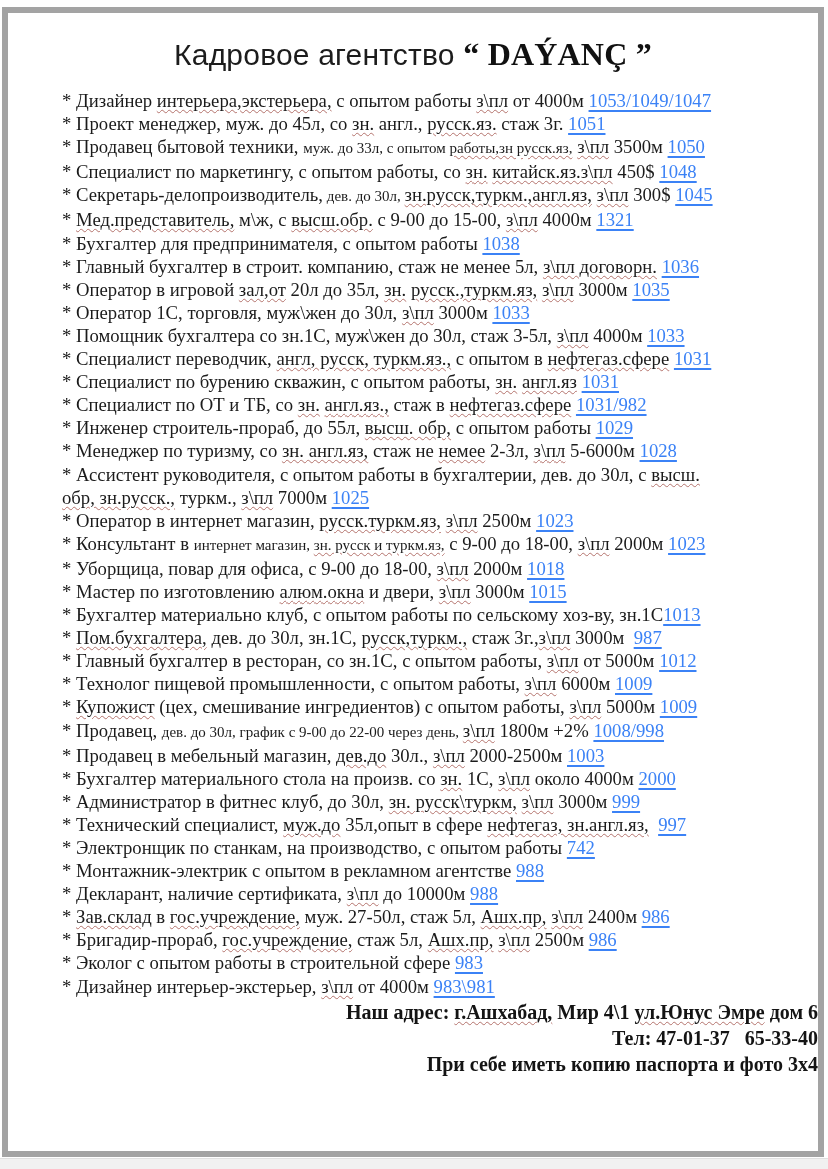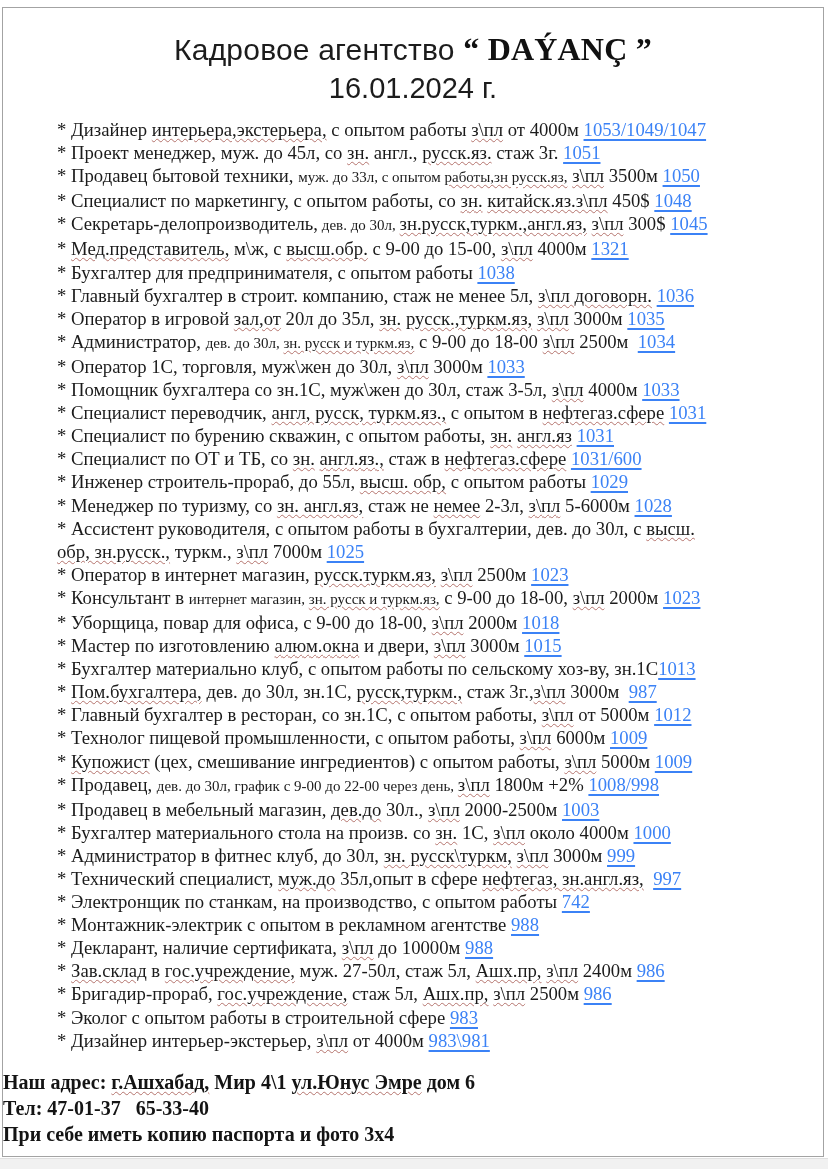--- a/index.html
+++ b/index.html
@@ -2,21 +2,21 @@
 <html><head>
 <meta charset="utf-8">
 <style>
   html,body { margin:0; padding:0; }
   body {
     width:828px; height:1169px; background:#ffffff; overflow:hidden;
     font-family:"Liberation Serif", serif; position:relative;
   }
   .page {
     position:absolute; left:2px; top:7px; width:822px; height:1150px;
-    background:#ffffff; border:1px solid #a3a3a3; box-sizing:border-box;
+    background:#ffffff; border:6px solid #a3a3a3; box-sizing:border-box;
   }
   .bottom-strip {
     position:absolute; left:0; top:1158px; width:828px; height:11px;
     background:#f1f1f1; border-top:1px solid #e0e0e0;
   }
   .title {
     margin:0; padding-top:20px; text-align:center; font-weight:400;
     font-family:"Liberation Sans", sans-serif; font-size:30px; line-height:42px;
     color:#1c1c1c; letter-spacing:0.2px;
   }
@@ -37,63 +37,61 @@
     text-decoration-line:underline; text-decoration-style:wavy;
     text-decoration-color:#b4736d; text-decoration-thickness:1px;
     text-underline-offset:2px;
   }
   .ref {
     font-weight:400; color:#3b82f6;
     text-decoration-line:underline; text-decoration-style:solid;
     text-decoration-thickness:2px; text-underline-offset:3px;
   }
   .footer {
-    margin-top:17px; text-align:left; font-weight:700;
+    margin-top:1px; text-align:right; font-weight:700;
     font-size:20px; line-height:26px; color:#141414;
   }
   .f-line { white-space:pre-wrap; }
 </style>
 </head>
 <body>
 
 <div class="page">
   <h1 class="title"><span>Кадровое агентство</span> <span class="brand">“ DAÝANÇ ”</span></h1>
-  <div class="date">16.01.2024 г.</div>
 
   <ul class="jobs" id="jobs">
       <li class="job"><span>* </span><span>Дизайнер </span><span class="wavy">интерьера,экстерьера,</span><span> с опытом работы </span><span class="wavy">з\пл</span><span> от 4000м </span><span class="ref">1053/1049/1047</span></li>
       <li class="job"><span>* </span><span>Проект менеджер, муж. до 45л, со </span><span class="wavy">зн.</span><span> англ., </span><span class="wavy">русск.яз.</span><span> стаж 3г. </span><span class="ref">1051</span></li>
       <li class="job"><span>* </span><span>Продавец бытовой техники, </span><span class="sm">муж. до 33л, с опытом </span><span class="sm wavy">работы,зн русск.яз,</span><span> </span><span class="wavy">з\пл</span><span> 3500м </span><span class="ref">1050</span></li>
       <li class="job"><span>* </span><span>Специалист по маркетингу, с опытом работы, со </span><span class="wavy">зн.</span><span> </span><span class="wavy">китайск.яз.з\пл</span><span> 450$ </span><span class="ref">1048</span></li>
       <li class="job"><span>* </span><span>Секретарь-делопроизводитель,</span><span class="sm"> дев. до 30л, </span><span class="wavy">зн.русск,туркм.,англ.яз,</span><span> </span><span class="wavy">з\пл</span><span> 300$ </span><span class="ref">1045</span></li>
       <li class="job"><span>* </span><span class="wavy">Мед.представитель,</span><span> м\ж, с </span><span class="wavy">высш.обр.</span><span> с 9-00 до 15-00, </span><span class="wavy">з\пл</span><span> 4000м </span><span class="ref">1321</span></li>
       <li class="job"><span>* </span><span>Бухгалтер для предпринимателя, с опытом работы </span><span class="ref">1038</span></li>
       <li class="job"><span>* </span><span>Главный бухгалтер в строит. компанию, стаж не менее 5л, </span><span class="wavy">з\пл договорн.</span><span> </span><span class="ref">1036</span></li>
       <li class="job"><span>* </span><span>Оператор в игровой </span><span class="wavy">зал,от</span><span> 20л до 35л, </span><span class="wavy">зн.</span><span> </span><span class="wavy">русск.,туркм.яз,</span><span> </span><span class="wavy">з\пл</span><span> 3000м </span><span class="ref">1035</span></li>
-      <li class="job"><span>* </span><span>Администратор, </span><span class="sm">дев. до 30л, </span><span class="sm wavy">зн. русск и туркм.яз,</span><span> с 9-00 до 18-00 </span><span class="wavy">з\пл</span><span> 2500м  </span><span class="ref">1034</span></li>
       <li class="job"><span>* </span><span>Оператор 1С, торговля, муж\жен до 30л, </span><span class="wavy">з\пл</span><span> 3000м </span><span class="ref">1033</span></li>
       <li class="job"><span>* </span><span>Помощник бухгалтера со зн.1С, муж\жен до 30л, стаж 3-5л, </span><span class="wavy">з\пл</span><span> 4000м </span><span class="ref">1033</span></li>
       <li class="job"><span>* </span><span>Специалист переводчик, </span><span class="wavy">англ, русск, туркм.яз.,</span><span> с опытом в </span><span class="wavy">нефтегаз.сфере</span><span> </span><span class="ref">1031</span></li>
       <li class="job"><span>* </span><span>Специалист по бурению скважин, с опытом работы, </span><span class="wavy">зн.</span><span> </span><span class="wavy">англ.яз</span><span> </span><span class="ref">1031</span></li>
-      <li class="job"><span>* </span><span>Специалист по ОТ и ТБ, со </span><span class="wavy">зн.</span><span> </span><span class="wavy">англ.яз.,</span><span> стаж в </span><span class="wavy">нефтегаз.сфере</span><span> </span><span class="ref">1031/600</span></li>
+      <li class="job"><span>* </span><span>Специалист по ОТ и ТБ, со </span><span class="wavy">зн.</span><span> </span><span class="wavy">англ.яз.,</span><span> стаж в </span><span class="wavy">нефтегаз.сфере</span><span> </span><span class="ref">1031/982</span></li>
       <li class="job"><span>* </span><span>Инженер строитель-прораб, до 55л, </span><span class="wavy">высш. обр,</span><span> с опытом работы </span><span class="ref">1029</span></li>
       <li class="job"><span>* </span><span>Менеджер по туризму, со </span><span class="wavy">зн. англ.яз,</span><span> стаж не </span><span class="wavy">немее</span><span> 2-3л, </span><span class="wavy">з\пл</span><span> 5-6000м </span><span class="ref">1028</span></li>
       <li class="job"><span>* </span><span>Ассистент руководителя, с опытом работы в бухгалтерии, дев. до 30л, с </span><span class="wavy">высш.</span><br><span class="wavy">обр, зн.русск.,</span><span> туркм., </span><span class="wavy">з\пл</span><span> 7000м </span><span class="ref">1025</span></li>
       <li class="job"><span>* </span><span>Оператор в интернет магазин, </span><span class="wavy">русск.туркм.яз,</span><span> </span><span class="wavy">з\пл</span><span> 2500м </span><span class="ref">1023</span></li>
       <li class="job"><span>* </span><span>Консультант в </span><span class="sm">интернет магазин, </span><span class="sm wavy">зн. русск и туркм.яз,</span><span> с 9-00 до 18-00, </span><span class="wavy">з\пл</span><span> 2000м </span><span class="ref">1023</span></li>
       <li class="job"><span>* </span><span>Уборщица, повар для офиса, с 9-00 до 18-00, </span><span class="wavy">з\пл</span><span> 2000м </span><span class="ref">1018</span></li>
       <li class="job"><span>* </span><span>Мастер по изготовлению </span><span class="wavy">алюм.окна</span><span> и двери, </span><span class="wavy">з\пл</span><span> 3000м </span><span class="ref">1015</span></li>
       <li class="job"><span>* </span><span>Бухгалтер материально клуб, с опытом работы по сельскому хоз-ву, зн.1С</span><span class="ref">1013</span></li>
       <li class="job"><span>* </span><span class="wavy">Пом.бухгалтера,</span><span> дев. до 30л, зн.1С, </span><span class="wavy">русск,туркм.,</span><span> стаж 3г.,</span><span class="wavy">з\пл</span><span> 3000м  </span><span class="ref">987</span></li>
       <li class="job"><span>* </span><span>Главный бухгалтер в ресторан, со зн.1С, с опытом работы, </span><span class="wavy">з\пл</span><span> от 5000м </span><span class="ref">1012</span></li>
       <li class="job"><span>* </span><span>Технолог пищевой промышленности, с опытом работы, </span><span class="wavy">з\пл</span><span> 6000м </span><span class="ref">1009</span></li>
       <li class="job"><span>* </span><span class="wavy">Купожист</span><span> (цех, смешивание ингредиентов) с опытом работы, </span><span class="wavy">з\пл</span><span> 5000м </span><span class="ref">1009</span></li>
       <li class="job"><span>* </span><span>Продавец, </span><span class="sm">дев. до 30л, график с 9-00 до 22-00 через день, </span><span class="wavy">з\пл</span><span> 1800м +2% </span><span class="ref">1008/998</span></li>
       <li class="job"><span>* </span><span>Продавец в мебельный магазин, </span><span class="wavy">дев.до</span><span> 30л., </span><span class="wavy">з\пл</span><span> 2000-2500м </span><span class="ref">1003</span></li>
-      <li class="job"><span>* </span><span>Бухгалтер материального стола на произв. со </span><span class="wavy">зн.</span><span> 1С, </span><span class="wavy">з\пл</span><span> около 4000м </span><span class="ref">1000</span></li>
+      <li class="job"><span>* </span><span>Бухгалтер материального стола на произв. со </span><span class="wavy">зн.</span><span> 1С, </span><span class="wavy">з\пл</span><span> около 4000м </span><span class="ref">2000</span></li>
       <li class="job"><span>* </span><span>Администратор в фитнес клуб, до 30л, </span><span class="wavy">зн. русск\туркм,</span><span> </span><span class="wavy">з\пл</span><span> 3000м </span><span class="ref">999</span></li>
       <li class="job"><span>* </span><span>Технический специалист, </span><span class="wavy">муж.до</span><span> 35л,опыт в сфере </span><span class="wavy">нефтегаз, зн.англ.яз,</span><span>  </span><span class="ref">997</span></li>
       <li class="job"><span>* </span><span>Электронщик по станкам, на производство, с опытом работы </span><span class="ref">742</span></li>
       <li class="job"><span>* </span><span>Монтажник-электрик с опытом в рекламном агентстве </span><span class="ref">988</span></li>
       <li class="job"><span>* </span><span>Декларант, наличие сертификата, </span><span class="wavy">з\пл</span><span> до 10000м </span><span class="ref">988</span></li>
       <li class="job"><span>* </span><span class="wavy">Зав.склад</span><span> в </span><span class="wavy">гос.учреждение,</span><span> муж. 27-50л, стаж 5л, </span><span class="wavy">Ашх.пр,</span><span> </span><span class="wavy">з\пл</span><span> 2400м </span><span class="ref">986</span></li>
       <li class="job"><span>* </span><span>Бригадир-прораб, </span><span class="wavy">гос.учреждение,</span><span> стаж 5л, </span><span class="wavy">Ашх.пр,</span><span> </span><span class="wavy">з\пл</span><span> 2500м </span><span class="ref">986</span></li>
       <li class="job"><span>* </span><span>Эколог с опытом работы в строительной сфере </span><span class="ref">983</span></li>
       <li class="job"><span>* </span><span>Дизайнер интерьер-экстерьер, </span><span class="wavy">з\пл</span><span> от 4000м </span><span class="ref">983\981</span></li>
     </ul>

